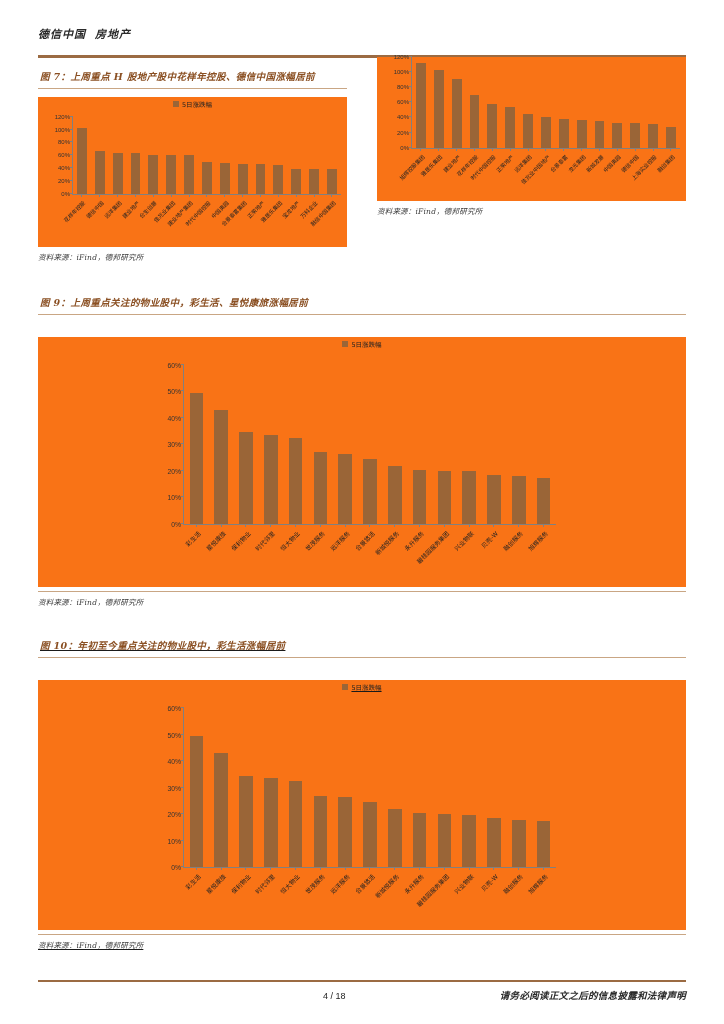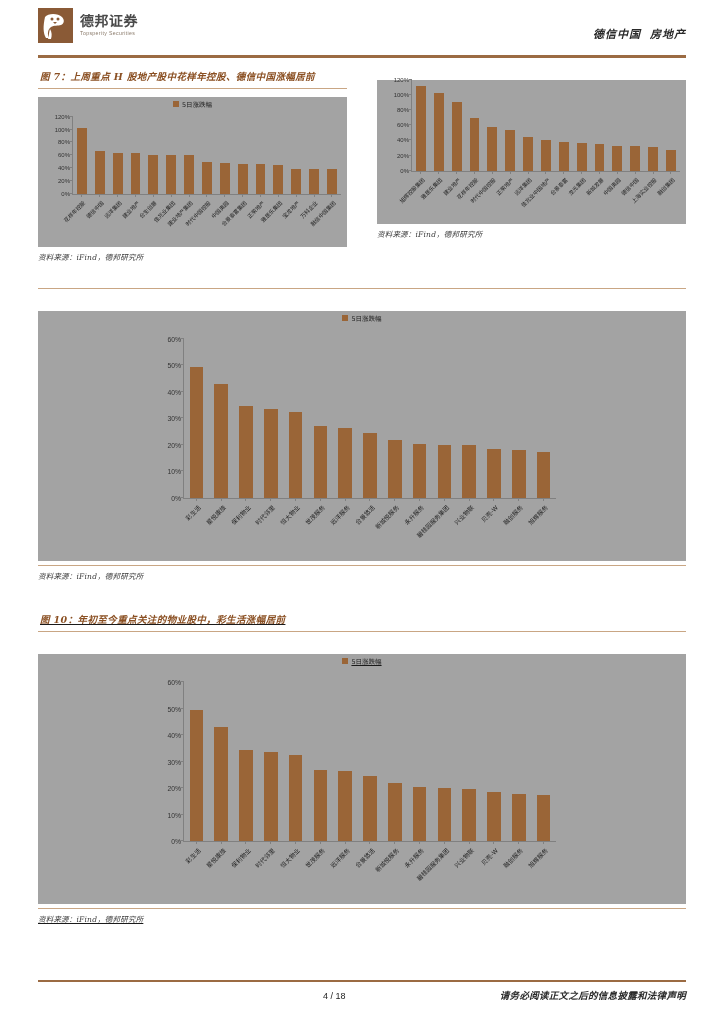--- a/index.html
+++ b/index.html
@@ -78,28 +78,28 @@
     font-size:7.5px;
     color:#3a3a3a;
     font-style:italic;
     font-family:"DejaVu Serif",serif;
     padding-top:4px;
     letter-spacing:0.2px;
   }
   .fig-box{ position:relative; }
 
   
-  .row2{display:flex;gap:30px;margin-top:4px;align-items:center;}
+  .row2{display:flex;gap:30px;margin-top:4px;}
   .col{width:317px;}
 
   
   .chart{
     position:relative;
     width:100%;
-    background:#a3a3a3;
+    background:#f97316;
   }
   .legend{
     display:flex;justify-content:center;align-items:center;gap:3px;
     height:14px;
   }
   .legend-swatch{
     width:6px;height:6px;background:#9a6537;display:inline-block;
   }
   .legend-label{
     font-size:6.5px;color:#222;
@@ -204,36 +204,20 @@
     letter-spacing:0.3px;
     font-family:"DejaVu Serif",serif;
   }
 </style>
 </head>
 <body>
 
 <div class="page">
 
   <div class="header">
-    <div class="logo-wrap">
-      <div class="logo-mark">
-        <svg width="35" height="35" viewBox="0 0 35 35" aria-hidden="true">
-          <rect x="0" y="0" width="35" height="35" fill="#8a5a36"></rect>
-          <path d="M7 9 C10 5, 20 5, 24 9 C27 12, 26 16, 23 17 C20 18, 16 17, 13 19 C10 21, 9 26, 11 30 L8 30 C5 25, 5 18, 7 9 Z" fill="#ffffff"></path>
-          <circle cx="14" cy="11" r="1.5" fill="#8a5a36"></circle>
-          <circle cx="20" cy="11" r="1.5" fill="#8a5a36"></circle>
-          <path d="M15 14 L19 14 L17 16 Z" fill="#8a5a36"></path>
-          <path d="M12 21 C14 24, 14 28, 13 31 L10 31 C11 27, 11 24, 12 21 Z" fill="#ffffff"></path>
-        </svg>
-      </div>
-      <div class="logo-text">
-        <span class="logo-cn">德邦证券</span>
-        <span class="logo-en">Topsperity Securities</span>
-      </div>
-    </div>
     <div class="header-right">
       <span>德信中国</span><span class="gap"></span><span>房地产</span>
     </div>
   </div>
   <div class="header-rule"></div>
 
   <div class="row2">
 
     <div class="col fig-box">
       <div class="fig-title">图 7：上周重点 H 股地产股中花样年控股、德信中国涨幅居前</div>
@@ -569,20 +553,21 @@
               </div>
             </div>
         </div>
         <div style="height:52px;"></div>
       </div>
       <div class="fig-src">资料来源：iFind，德邦研究所</div>
     </div>
   </div>
 
   <div class="fig-box" style="margin-top:26px;">
+    <div class="fig-title">图 9：上周重点关注的物业股中，彩生活、星悦康旅涨幅居前</div>
     <div class="fig-rule"></div>
     <div class="chart">
       <div class="legend" style="margin-top:22px;">
         <span class="legend-swatch"></span>
         <span class="legend-label">5日涨跌幅</span>
       </div>
       <div class="plot-wrap" style="margin:14px 130px 0 145px;">
         <div class="plot" id="plot-fig9" style="height:160px;">
             <div class="ylab" style="bottom: 0%; font-size: 6.8px;">0%</div>
             <div class="ytick" style="bottom: 0%;"></div>

